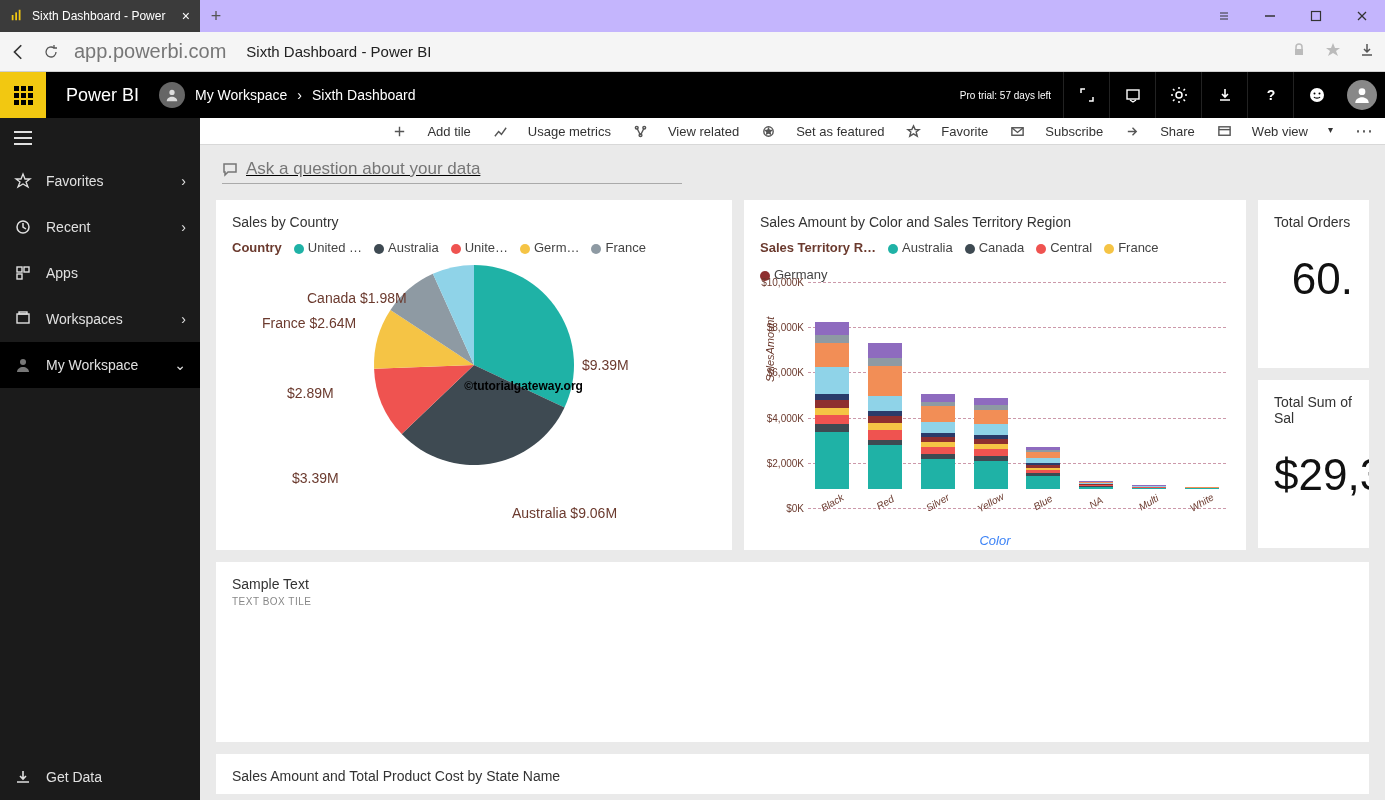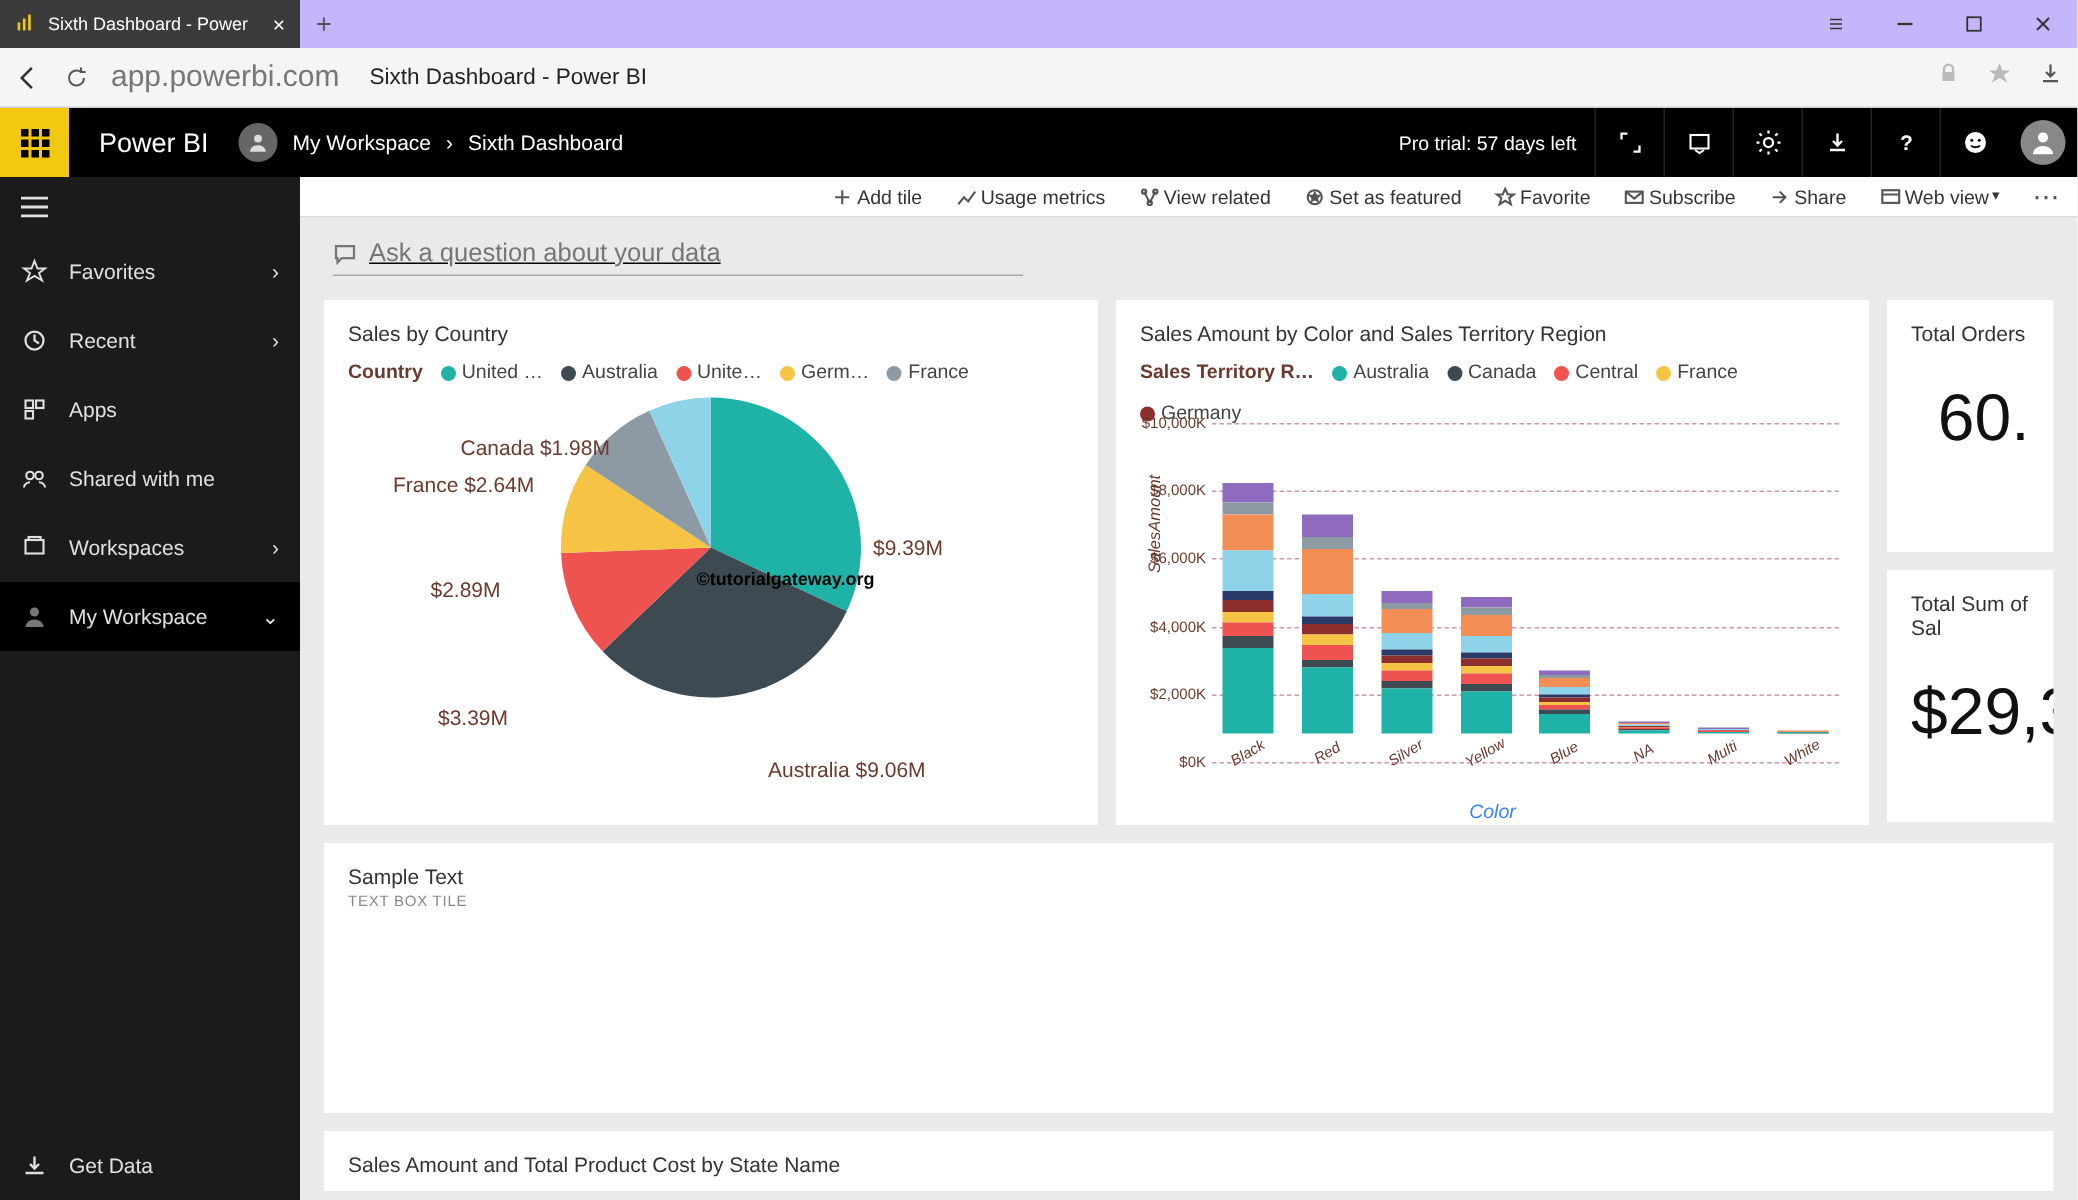--- a/index.html
+++ b/index.html
@@ -24,41 +24,41 @@
 
   
   .pbi-top { height: 46px; background: #000; color: #fff; display: flex; align-items: center; }
   .waffle { width: 46px; height: 46px; background: #f2c811; display: flex; align-items: center; justify-content: center; }
   .waffle-grid{display:grid;grid-template-columns:repeat(3,5px);grid-template-rows:repeat(3,5px);gap:2px;}
   .waffle-grid span{background:#000;}
   .pbi-brand { font-size: 18px; font-weight: 300; padding: 0 20px; }
   .avatar-sm { width: 26px; height: 26px; border-radius: 50%; background: #666; display: flex; align-items: center; justify-content: center; }
   .avatar-sm svg{width:14px;height:14px;fill:#ddd;}
   .breadcrumb { display: flex; align-items: center; gap: 10px; font-size: 14px;}
-  .trial { margin-left: auto; font-size: 13px; padding-right: 12px; }
+  .trial { margin-left: auto; font-size: 10px; padding-right: 12px; }
   .top-actions { display: flex; }
   .top-act { width: 46px; height: 46px; display: flex; align-items: center; justify-content: center; border-left: 1px solid #222; }
   .top-act svg{width:18px;height:18px;fill:#fff;}
 
   .app-body { display: flex; height: calc(800px - 32px - 40px - 46px); }
 
   
   .sidebar { width: 200px; background: #1b1b1b; color: #e0e0e0; display:flex; flex-direction:column;}
   .burger { height: 40px; display: flex; align-items: center; padding: 0 14px; }
   .burger svg{width:18px;height:14px;fill:#e0e0e0;}
   .nav-item { height: 46px; display: flex; align-items: center; padding: 0 14px; gap: 14px; font-size: 14px; cursor: pointer; }
   .nav-item.selected{background:#000;}
   .nav-item svg.icon{width:18px;height:18px;fill:#e0e0e0;}
   .nav-item .chev { margin-left: auto; }
   .get-data{margin-top:auto;}
 
   
   .main { flex: 1; background: #eaeaea; display:flex; flex-direction:column; overflow:hidden;}
   .cmdbar { height: 42px; background: #fff; border-bottom: 1px solid #d8d8d8; display: flex; align-items: center; justify-content: flex-end; padding: 0 10px; gap: 22px; font-size: 13px; color: #333; }
-  .cmd { display: flex; align-items: flex-start; gap: 2px; cursor:pointer; }
+  .cmd { display: flex; align-items: flex-start; gap: 20px; cursor:pointer; }
   .cmd svg{width:15px;height:15px;fill:none;stroke:#555;stroke-width:1.5;}
   .ellipsis{font-size:18px;letter-spacing:2px;color:#555;}
 
   .qna { padding: 10px 22px; text-decoration: underline; }
   .qna-box { display: flex; align-items: center; gap: 8px; color: #767676; font-size: 17px; border-bottom: 1px solid #aaa; width: 460px; padding: 4px 0;}
   .qna-box svg{width:16px;height:16px;fill:none;stroke:#767676;stroke-width:1.5;}
 
   .tiles { padding: 6px 16px; display: grid; grid-template-columns: 516px 502px 1fr; grid-template-rows: 350px 180px auto; gap: 12px; }
   .tile { background: #fff; padding: 14px 16px; overflow:hidden;}
   .tile-title { font-size: 14px; color: #333; margin-bottom: 10px; }
@@ -266,28 +266,20 @@
           <span>Recent</span>
           <span class="chev">›</span>
         </div>
         <div class="nav-item">
           <svg class="icon" viewBox="0 0 18 18">
             <rect x="3" y="3" width="5" height="5" fill="none" stroke="#e0e0e0" stroke-width="1.4"></rect>
             <rect x="10" y="3" width="5" height="5" fill="none" stroke="#e0e0e0" stroke-width="1.4"></rect>
             <rect x="3" y="10" width="5" height="5" fill="none" stroke="#e0e0e0" stroke-width="1.4"></rect>
           </svg>
           <span>Apps</span>
-        </div>
-        <div class="nav-item">
-          <svg class="icon" viewBox="0 0 18 18">
-            <circle cx="6" cy="7" r="2.5" fill="none" stroke="#e0e0e0" stroke-width="1.4"></circle>
-            <circle cx="12" cy="7" r="2.5" fill="none" stroke="#e0e0e0" stroke-width="1.4"></circle>
-            <path d="M2 15c0-2 2-3.5 4-3.5M16 15c0-2-2-3.5-4-3.5" fill="none" stroke="#e0e0e0" stroke-width="1.4"></path>
-          </svg>
-          <span>Shared with me</span>
         </div>
         <div class="nav-item">
           <svg class="icon" viewBox="0 0 18 18">
             <rect x="3" y="4" width="12" height="9" fill="none" stroke="#e0e0e0" stroke-width="1.4"></rect>
             <rect x="5" y="2" width="8" height="2" fill="none" stroke="#e0e0e0" stroke-width="1.4"></rect>
           </svg>
           <span>Workspaces</span>
           <span class="chev">›</span>
         </div>
         <div class="nav-item selected">

